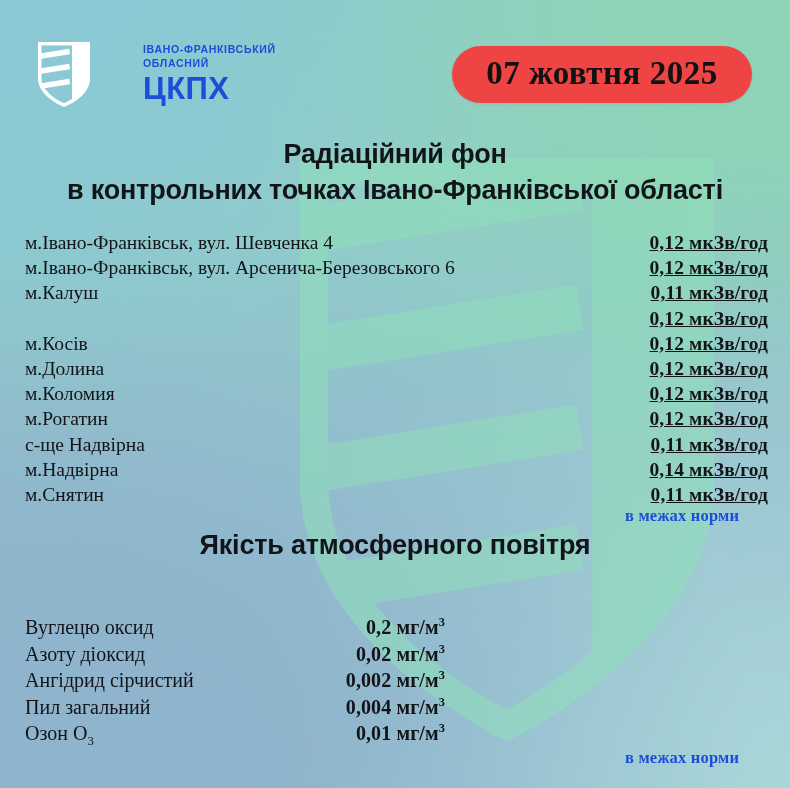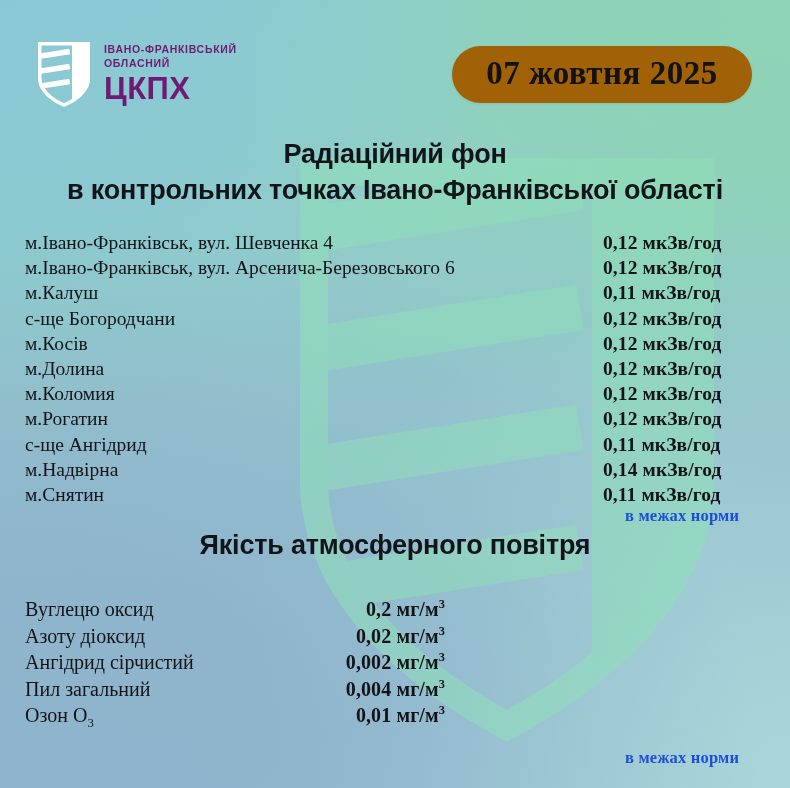--- a/index.html
+++ b/index.html
@@ -48,39 +48,40 @@
     position:absolute;
     left:34px; top:38px;
     display:flex; align-items:center; gap:10px;
   }
   .logo-mark { width:60px; height:72px; flex:0 0 auto; }
   .logo-mark svg { display:block; width:100%; height:100%; }
 
   .logo-words {
     display:flex; flex-direction:column;
     justify-content:center;
-    color:#701a75;
+    color:#1d4ed8;
     font-family:"Liberation Sans", sans-serif;
+    margin-left:39px;
   }
   .logo-line1, .logo-line2 {
     font-size:10.5px; font-weight:bold;
     letter-spacing:0.7px; line-height:1.32;
     white-space:nowrap;
   }
   .logo-abbr {
     font-size:31px; font-weight:bold;
     letter-spacing:0.5px; line-height:1.05;
     margin-top:2px;
   }
 
   
   .date-pill {
     position:absolute;
     right:38px; top:46px;
-    background:#a16207;
+    background:#ef4444;
     border-radius:40px;
     padding:9px 34px 11px;
     min-width:300px;
     text-align:center;
     box-shadow:0 1px 3px rgba(0,0,0,0.07);
   }
   .date-pill .date-text {
     font-family:"Liberation Serif", serif;
     font-weight:bold;
     font-size:33px;
@@ -108,41 +109,41 @@
   #heading-air {
     position:absolute; left:0; right:0; top:527px;
   }
 
   
   .measure-table {
     position:absolute;
     list-style:none;
   }
   #radiation-list { left:25px; right:22px; top:230px; }
-  #air-list       { left:25px; top:596px; width:420px; }
+  #air-list       { left:25px; top:614px; width:420px; }
 
   .measure-row {
     display:flex;
     align-items:baseline;
     color:#121417;
     font-family:"Liberation Serif", serif;
     white-space:nowrap;
   }
   #radiation-list .measure-row { font-size:19.5px; line-height:25.2px;gap:16px; }
   #air-list .measure-row       { font-size:20px;   line-height:26.5px; }
 
   .m-label { flex:0 0 auto; }
   .m-spacer { flex:1 1 auto; }
 
   .m-value {
     flex:0 0 auto;
     font-weight:bold;
     letter-spacing:0.1px;
   }
-  #radiation-list .m-value { width:165px; text-align:left; }
+  #radiation-list .m-value { width:165px; text-align:right;text-decoration:underline; }
   #air-list .m-label  { width:288px; }
   #air-list .m-value  { text-align:left; }
 
   .m-value sup {
     font-size:0.62em;
     vertical-align:super;
     line-height:0;
   }
   .m-label sub {
     font-size:0.64em;
@@ -235,21 +236,20 @@
         <span class="m-label">м.Івано-Франківськ, вул. Арсенича-Березовського 6</span>
         <span class="m-spacer"></span>
         <span class="m-value">0,12 мкЗв/год</span>
       </li>
       <li class="measure-row">
         <span class="m-label">м.Калуш</span>
         <span class="m-spacer"></span>
         <span class="m-value">0,11 мкЗв/год</span>
       </li>
       <li class="measure-row">
-        <span class="m-label">с-ще Богородчани</span>
         <span class="m-spacer"></span>
         <span class="m-value">0,12 мкЗв/год</span>
       </li>
       <li class="measure-row">
         <span class="m-label">м.Косів</span>
         <span class="m-spacer"></span>
         <span class="m-value">0,12 мкЗв/год</span>
       </li>
       <li class="measure-row">
         <span class="m-label">м.Долина</span>
@@ -260,21 +260,21 @@
         <span class="m-label">м.Коломия</span>
         <span class="m-spacer"></span>
         <span class="m-value">0,12 мкЗв/год</span>
       </li>
       <li class="measure-row">
         <span class="m-label">м.Рогатин</span>
         <span class="m-spacer"></span>
         <span class="m-value">0,12 мкЗв/год</span>
       </li>
       <li class="measure-row">
-        <span class="m-label">с-ще Ангідрид</span>
+        <span class="m-label">с-ще Надвірна</span>
         <span class="m-spacer"></span>
         <span class="m-value">0,11 мкЗв/год</span>
       </li>
       <li class="measure-row">
         <span class="m-label">м.Надвірна</span>
         <span class="m-spacer"></span>
         <span class="m-value">0,14 мкЗв/год</span>
       </li>
       <li class="measure-row">
         <span class="m-label">м.Снятин</span>

